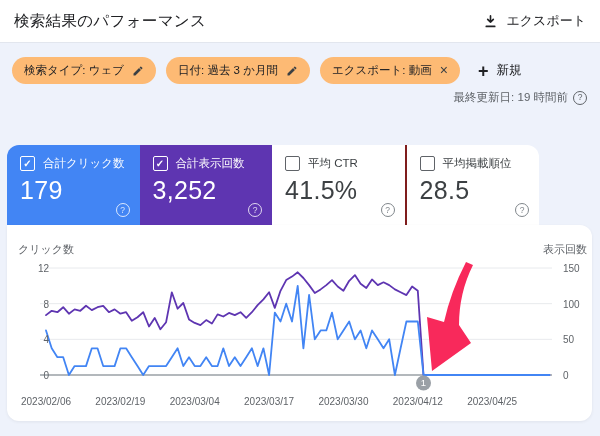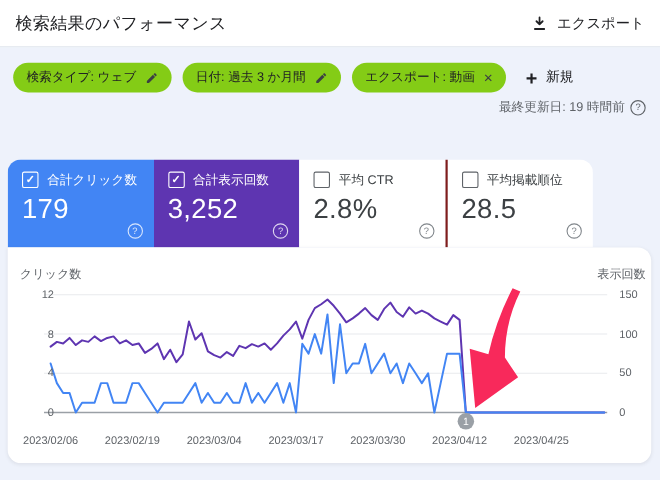--- a/index.html
+++ b/index.html
@@ -14,21 +14,21 @@
     position:absolute;top:0;left:0;right:0;height:43px;background:#ffffff;
     border-bottom:1px solid #e2e6ee;display:flex;align-items:center;
     justify-content:space-between;padding:0 14px;box-sizing:border-box;
   }
   .page-title{font-size:15.5px;font-weight:500;color:#202124;letter-spacing:.3px;}
   .export-btn{display:flex;align-items:center;gap:8px;font-size:13px;font-weight:500;color:#202124;cursor:pointer;}
   .export-btn svg{display:block;}
   
   .chips-row{position:absolute;top:57px;left:12px;display:flex;align-items:center;gap:10px;}
   .chip{
-    display:flex;align-items:center;gap:8px;background:#84cc16;border-radius:14px;
+    display:flex;align-items:center;gap:8px;background:#fdba74;border-radius:14px;
     height:27px;padding:0 12px;font-size:11.5px;font-weight:500;color:#202124;cursor:pointer;white-space:nowrap;
   }
   .chip .edit-ic{display:flex;}
   .chip .x-ic{font-size:14px;color:#3c4043;line-height:1;margin-top:-1px;}
   .new-btn{display:flex;align-items:center;gap:8px;font-size:12.5px;font-weight:500;color:#202124;margin-left:8px;cursor:pointer;}
   .plus-ic{font-size:18px;font-weight:700;line-height:1;color:#202124;}
   
   .updated{position:absolute;top:90px;right:13px;display:flex;align-items:center;gap:5px;font-size:11.5px;color:#5f6368;}
   .qmark{
     width:12px;height:12px;border:1px solid currentColor;border-radius:50%;
@@ -127,21 +127,21 @@
       <span class="mlabel">合計表示回数</span>
     </div>
     <div class="mvalue">3,252</div>
     <span class="qmark">?</span>
   </div>
   <div class="mcard white c2">
     <div class="lrow">
       <span class="cbox"></span>
       <span class="mlabel">平均 CTR</span>
     </div>
-    <div class="mvalue">2.8%</div>
+    <div class="mvalue">41.5%</div>
     <span class="qmark">?</span>
   </div>
   <div class="mcard white c3">
     <div class="lrow">
       <span class="cbox"></span>
       <span class="mlabel">平均掲載順位</span>
     </div>
     <div class="mvalue">28.5</div>
     <span class="qmark">?</span>
   </div>

